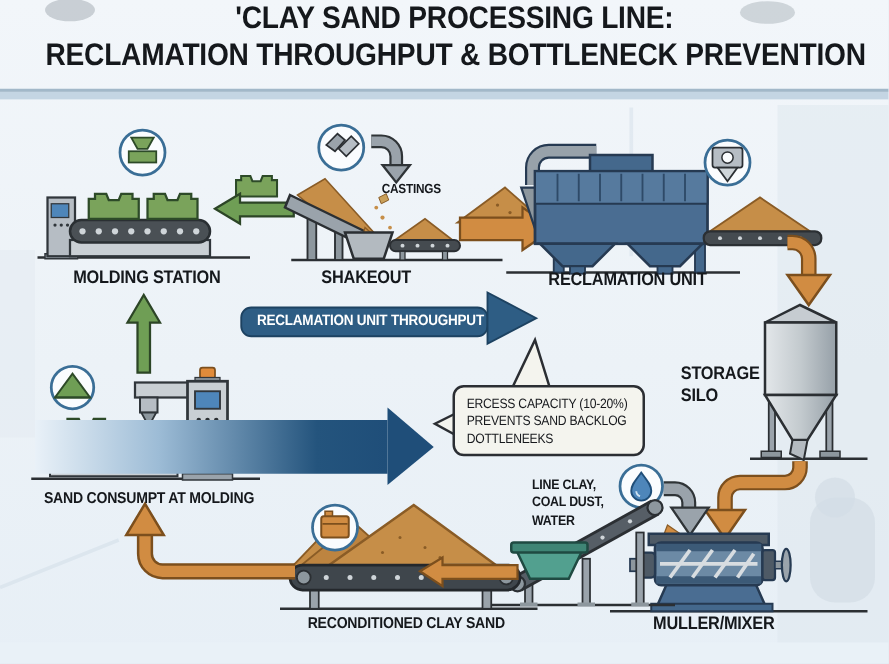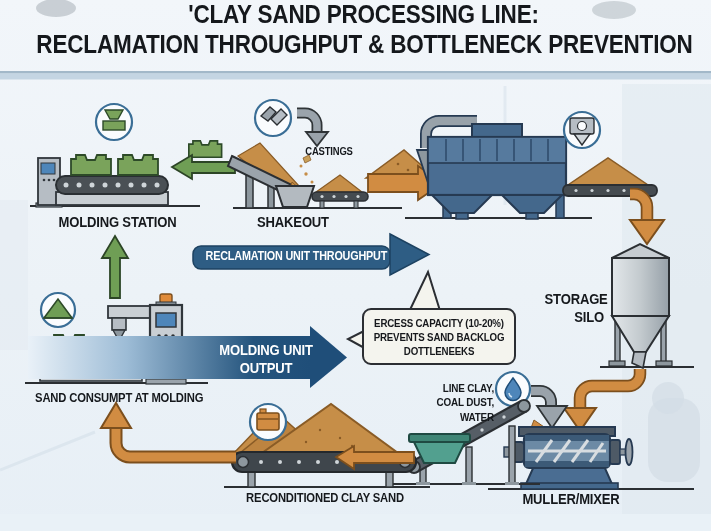--- a/index.html
+++ b/index.html
@@ -2,29 +2,29 @@
 <html><head>
 <meta charset="utf-8">
 <style>
   html,body{margin:0;padding:0;background:#dfe7ee;}
   .stage{position:relative;width:711px;height:531px;overflow:hidden;
          background:linear-gradient(180deg,#f2f6fa 0%,#ecf2f7 55%,#e7eff6 100%);
          font-family:"Liberation Sans",sans-serif;padding-left:16px;}
   svg{position:absolute;left:0;top:0;}
   .lbl{position:absolute;font-weight:bold;color:#15181c;line-height:1.1;}
   .ctr{text-align:center;}
-  .rgt{text-align:right;}
+  .rgt{text-align:left;}
   .cx{display:block;transform:scaleX(.9);transform-origin:50% 50%;letter-spacing:-.2px;white-space:nowrap;}
   .cxr{display:block;transform:scaleX(.9);transform-origin:100% 50%;letter-spacing:-.2px;white-space:nowrap;}
   .title{position:absolute;left:0;right:0;top:9;text-align:center;color:#15181c;font-weight:bold;}
   .title .cx{font-size:25px;line-height:1.18;}
   .banner-txt{color:#fff;}
   .callout-box{position:absolute;left:362px;top:308px;width:146px;background:#f4f4ee;
                border:2px solid #2b2e33;border-radius:9px;padding:6px 2px 5px 2px;
-               font-weight:bold;color:#16181c;text-align:center;}
+               font-weight:normal;color:#16181c;text-align:left;}
   .callout-box .cx{font-size:10.8px;line-height:1.3;}
   .val-big{font-size:27px;font-weight:bold;}
   .val-of{font-size:14px;font-weight:bold;margin-left:4px;}
   .val-cap{font-size:16px;font-weight:bold;}
 </style>
 </head>
 <body>
 
 <div class="stage">
 
@@ -371,20 +371,23 @@
   </div>
 
   <div class="lbl ctr" style="left:247px;top:215px;width:92px;font-size:14.5px;">
     <span class="cx">SHAKEOUT</span>
   </div>
 
   <div class="lbl ctr" style="left:300px;top:146px;width:58px;font-size:10.5px;">
     <span class="cx">CASTINGS</span>
   </div>
 
+  <div class="lbl ctr" style="left:428px;top:217px;width:148px;font-size:14.5px;">
+    <span class="cx">RECLAMATION UNIT</span>
+  </div>
 
   <div class="lbl rgt" style="left:538px;top:290px;width:66px;font-size:14.5px;line-height:1.25;">
     <span class="cxr">STORAGE</span>
     <span class="cxr">SILO</span>
   </div>
 
   <div class="lbl ctr" style="left:510px;top:492px;width:122px;font-size:14.5px;">
     <span class="cx">MULLER/MIXER</span>
   </div>
 
@@ -402,24 +405,20 @@
     <span class="cxr">WATER</span>
   </div>
 
   <div class="lbl ctr banner-txt" style="left:196px;top:250px;width:192px;font-size:12px;">
     <span class="cx">RECLAMATION UNIT THROUGHPUT</span>
   </div>
 
   <div class="lbl ctr" style="left:220px;top:266px;width:160px;">
   </div>
 
-  <div class="lbl ctr banner-txt" style="left:205px;top:341px;width:122px;font-size:14.5px;line-height:1.25;">
-    <span class="cx">MOLDING UNIT</span>
-    <span class="cx">OUTPUT</span>
-  </div>
 
   <div class="callout-box">
     <span class="cx">ERCESS CAPACITY (10-20%)</span>
     <span class="cx">PREVENTS SAND BACKLOG</span>
     <span class="cx">DOTTLENEEKS</span>
   </div>
 
 </div>
 
 </body></html>

